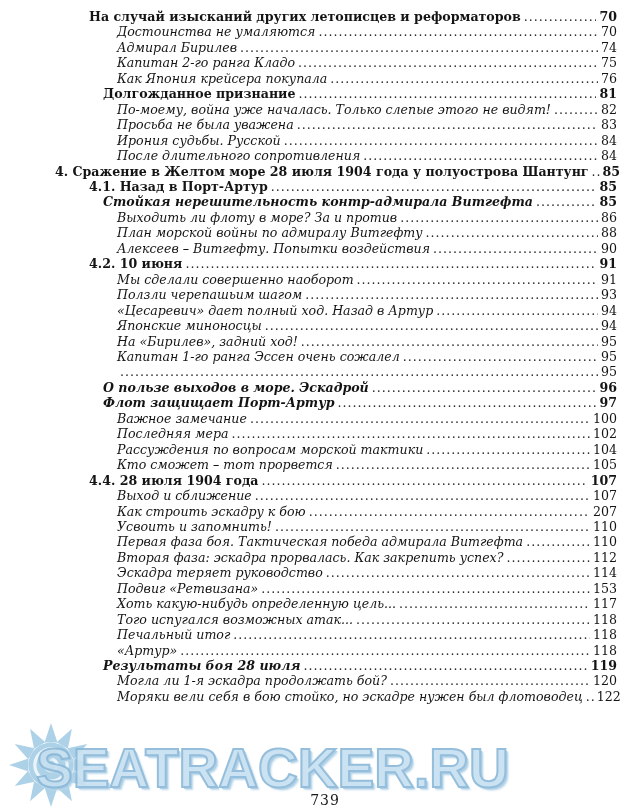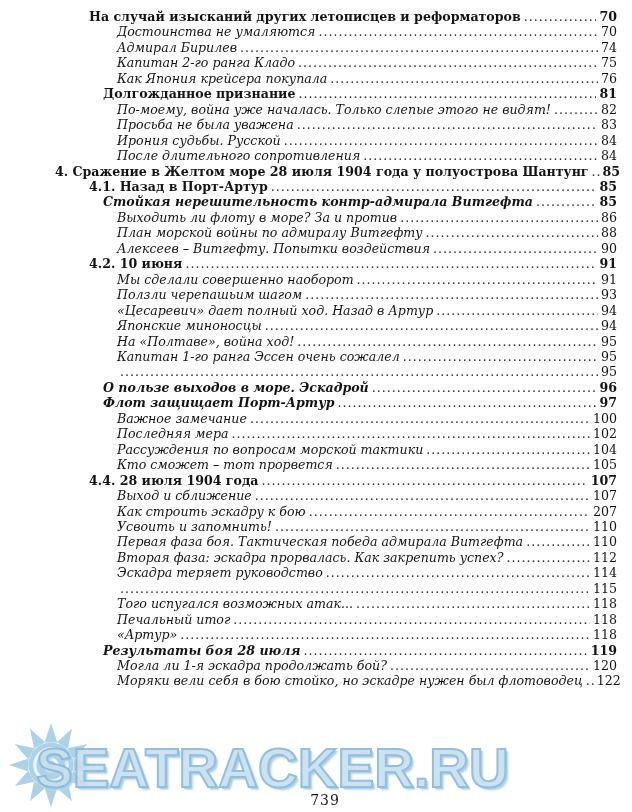--- a/index.html
+++ b/index.html
@@ -204,21 +204,21 @@
         <span class="title">«Цесаревич» дает полный ход. Назад в Артур</span>
         <span class="leader"></span>
         <span class="num">94</span>
       </div>
       <div class="row i3 italic">
         <span class="title">Японские миноносцы</span>
         <span class="leader"></span>
         <span class="num">94</span>
       </div>
       <div class="row i3 italic">
-        <span class="title">На «Полтаве», война ход!</span>
+        <span class="title">На «Бирилев», задний ход!</span>
         <span class="leader"></span>
         <span class="num">95</span>
       </div>
       <div class="row i3 italic">
         <span class="title">Капитан 1-го ранга Эссен очень сожалел</span>
         <span class="leader"></span>
         <span class="num">95</span>
       </div>
       <div class="row i3 italic">
         <span class="leader"></span>
@@ -283,22 +283,28 @@
         <span class="title">Вторая фаза: эскадра прорвалась. Как закрепить успех?</span>
         <span class="leader"></span>
         <span class="num">112</span>
       </div>
       <div class="row i3 italic">
         <span class="title">Эскадра теряет руководство</span>
         <span class="leader"></span>
         <span class="num">114</span>
       </div>
       <div class="row i3 italic">
-        <span class="leader"></span>
-        <span class="num">115</span>
+        <span class="title">Подвиг «Ретвизана»</span>
+        <span class="leader"></span>
+        <span class="num">153</span>
+      </div>
+      <div class="row i3 italic">
+        <span class="title">Хоть какую-нибудь определенную цель...</span>
+        <span class="leader"></span>
+        <span class="num">117</span>
       </div>
       <div class="row i3 italic">
         <span class="title">Того испугался возможных атак...</span>
         <span class="leader"></span>
         <span class="num">118</span>
       </div>
       <div class="row i3 italic">
         <span class="title">Печальный итог</span>
         <span class="leader"></span>
         <span class="num">118</span>

